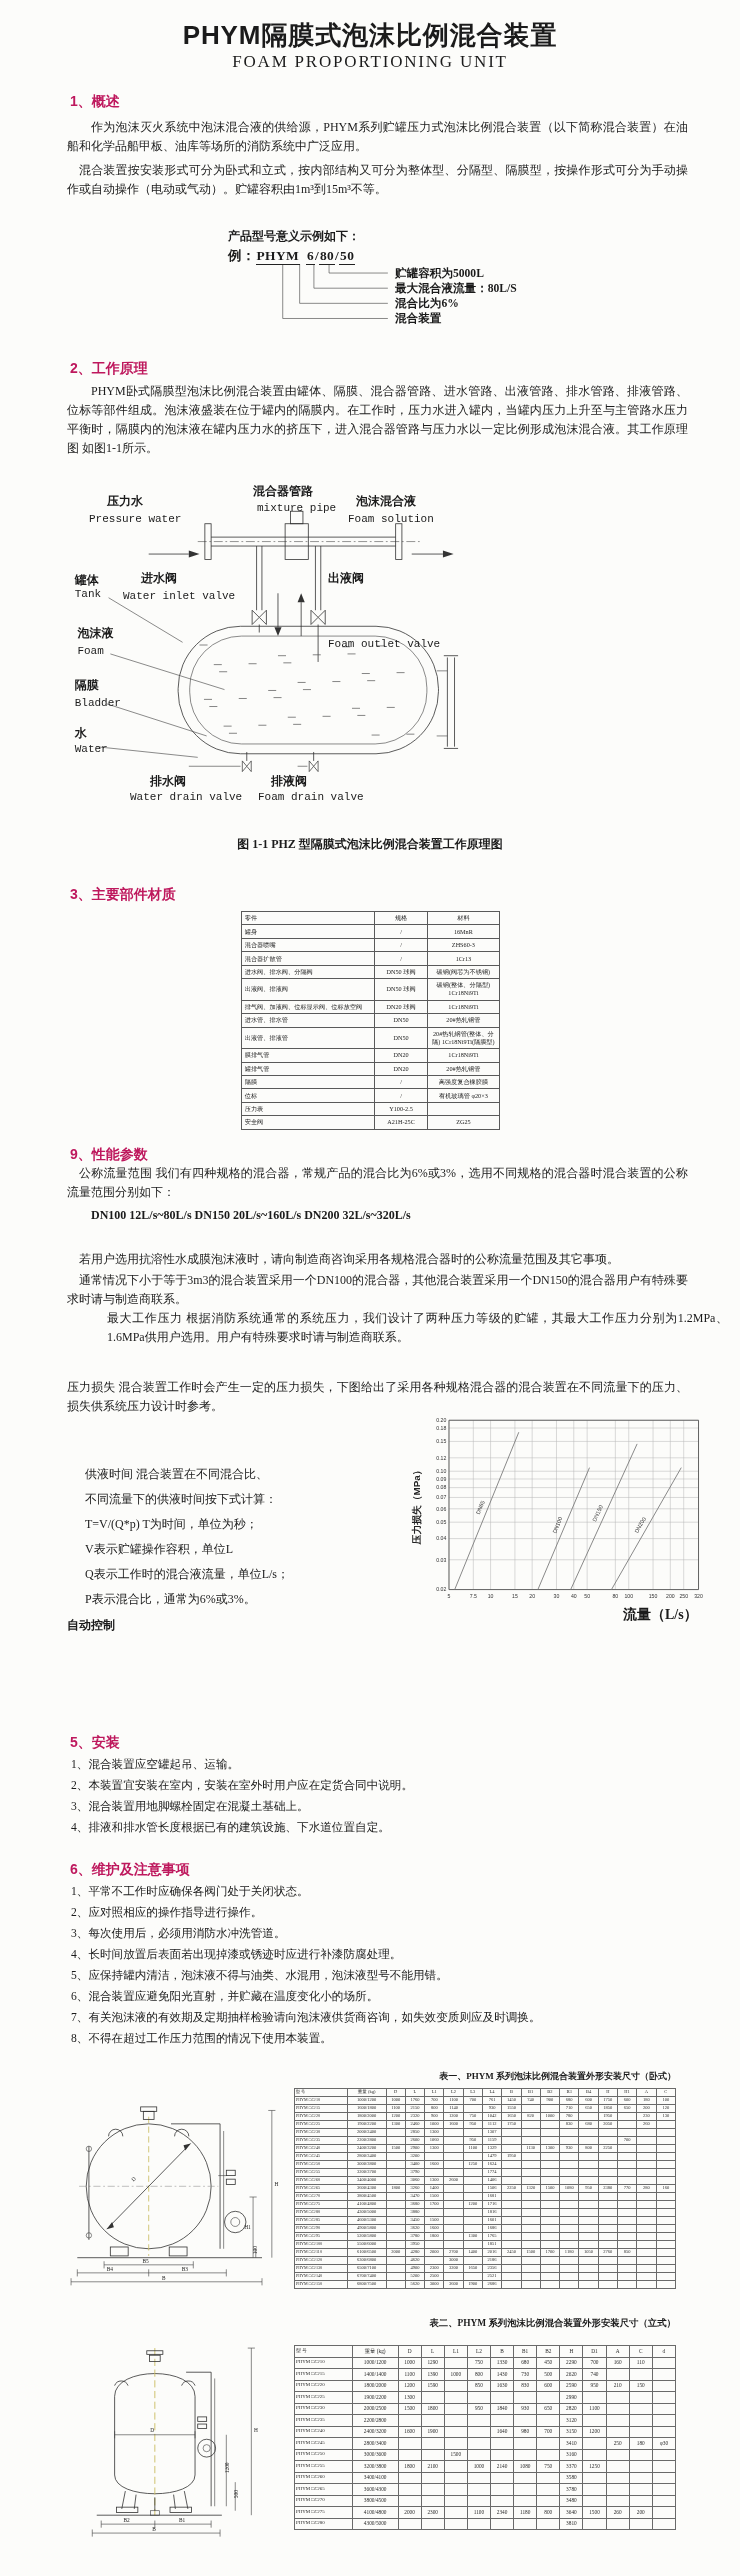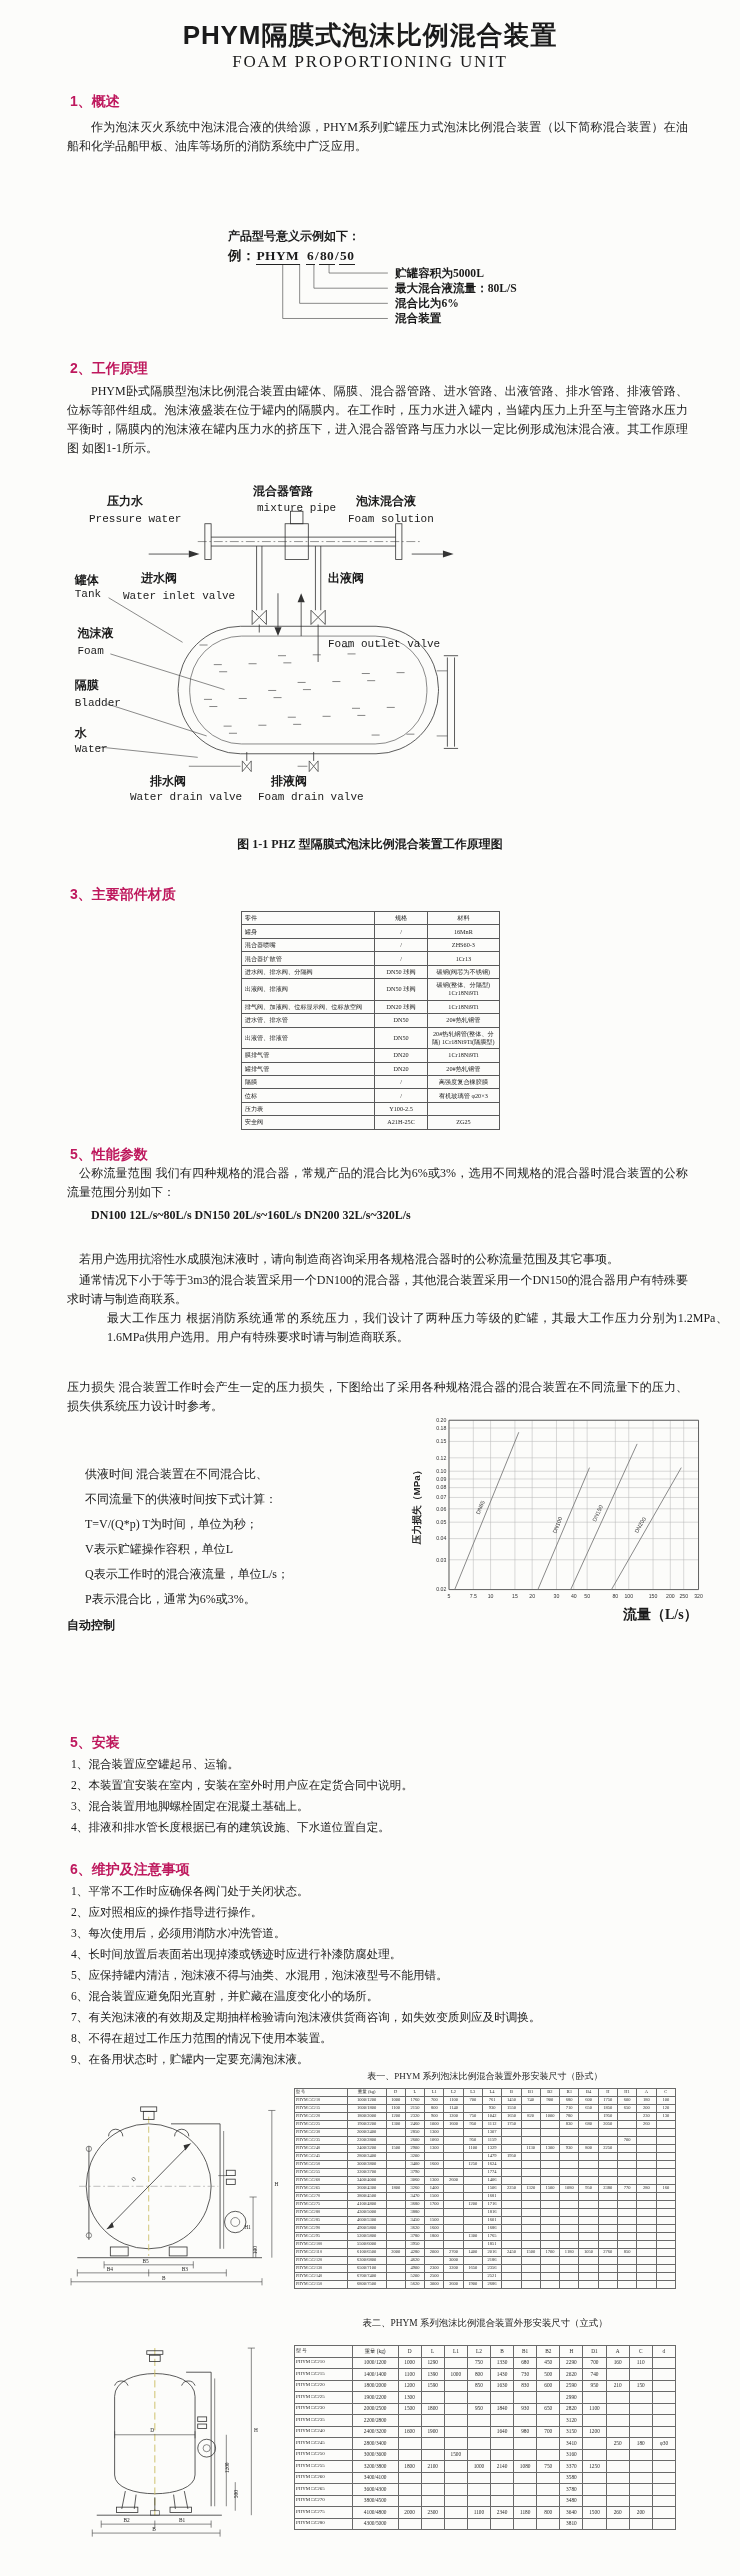--- a/index.html
+++ b/index.html
@@ -29,38 +29,39 @@
   .tiny th,.tiny td{border:0.7px solid #6a6a6a;text-align:center;padding:0 0.9px;overflow:hidden;
       font-family:"Liberation Serif",serif;color:#2a2a2a;font-weight:400;white-space:nowrap;}
   .t1{width:382px;}
   .t1 th,.t1 td{font-size:4.5px;height:7px;line-height:1;}
   .t1 th:first-child,.t1 td:first-child{width:50px;font-size:4.1px;text-align:left;}
   .t1 th:nth-child(2),.t1 td:nth-child(2){width:36px;}
   .t2{width:382px;}
   .t2 th,.t2 td{font-size:5.3px;height:10.5px;line-height:1;}
   .t2 th:first-child,.t2 td:first-child{width:55px;font-size:4.9px;text-align:left;}
   .t2 th:nth-child(2),.t2 td:nth-child(2){width:43px;}
-  .tabcap{font-size:9.4px;font-weight:400;text-align:center;width:382px;}
+  .tabcap{font-size:9.4px;font-weight:700;text-align:right;width:382px;}
   .supply .li{font-size:12px;line-height:25px;white-space:nowrap;}
   .ol .li{font-size:11.6px;line-height:21px;white-space:nowrap;}
   svg{display:block;}
   .sline{stroke:#333;stroke-width:0.9;fill:none;}
   .thin{stroke:#444;stroke-width:0.7;fill:none;}
   .dimtxt{font-size:6px;fill:#222;font-family:"Liberation Serif",serif;}
 </style>
 </head>
 <body>
 
 <div id="page">
 
   <div class="abs subtitle" style="top:52px;left:0;">FOAM PROPORTIONING UNIT</div>
   <div class="abs title" style="top:18px;left:0;">PHYM隔膜式泡沫比例混合装置</div>
 
   <div class="abs heading" style="top:93px;left:70px;">1、概述</div>
   <div class="abs p ind2" style="top:118px;left:67px;">作为泡沫灭火系统中泡沫混合液的供给源，PHYM系列贮罐压力式泡沫比例混合装置（以下简称混合装置）在油船和化学品船甲板、油库等场所的消防系统中广泛应用。</div>
+  <div class="abs p ind1" style="top:161px;left:67px;">混合装置按安装形式可分为卧式和立式，按内部结构又可分为整体型、分隔型、隔膜型，按操作形式可分为手动操作或自动操作（电动或气动）。贮罐容积由1m³到15m³不等。</div>
 
   <div class="abs" style="top:223px;left:125px;width:499px;height:109px;">
     <svg class="abs" style="top:0;left:0;" width="499" height="109" viewBox="0 0 560 122">
       <line x1="177" y1="46" x2="177" y2="107" class="thin"></line>
         <line x1="177" y1="107" x2="295" y2="107" class="thin"></line>
       <line x1="196" y1="46" x2="196" y2="90" class="thin"></line>
         <line x1="196" y1="90" x2="295" y2="90" class="thin"></line>
       <line x1="212" y1="46" x2="212" y2="73" class="thin"></line>
         <line x1="212" y1="73" x2="295" y2="73" class="thin"></line>
       <line x1="229" y1="46" x2="229" y2="56" class="thin"></line>
@@ -269,21 +270,21 @@
           <td></td>
         </tr>
         <tr>
           <td>安全阀</td>
           <td>A21H-25C</td>
           <td>ZG25</td>
         </tr>
       </tbody>
     </table>
 
-  <div class="abs heading" style="top:1146px;left:70px;">5、性能参数</div>
+  <div class="abs heading" style="top:1146px;left:70px;">9、性能参数</div>
   <div class="abs p ind1" style="top:1164px;left:67px;">公称流量范围  我们有四种规格的混合器，常规产品的混合比为6%或3%，选用不同规格的混合器时混合装置的公称流量范围分别如下：</div>
   <div class="abs p ind2 bold" style="top:1206px;left:67px;">DN100  12L/s~80L/s    DN150  20L/s~160L/s    DN200  32L/s~320L/s</div>
   <div class="abs p ind1" style="top:1250px;left:67px;">若用户选用抗溶性水成膜泡沫液时，请向制造商咨询采用各规格混合器时的公称流量范围及其它事项。</div>
   <div class="abs p ind1" style="top:1271px;left:67px;">通常情况下小于等于3m3的混合装置采用一个DN100的混合器，其他混合装置采用一个DN150的混合器用户有特殊要求时请与制造商联系。</div>
   <div class="abs p" style="top:1309px;left:67px;margin-left:40px;">最大工作压力  根据消防系统通常的系统压力，我们设计了两种压力等级的贮罐，其最大工作压力分别为1.2MPa、1.6MPa供用户选用。用户有特殊要求时请与制造商联系。</div>
   <div class="abs p" style="top:1378px;left:67px;">压力损失  混合装置工作时会产生一定的压力损失，下图给出了采用各种规格混合器的混合装置在不同流量下的压力、损失供系统压力设计时参考。</div>
 
   <div class="abs" style="top:1413px;left:408px;width:303px;height:218px;">
     <svg id="chart-svg" width="303" height="207" viewBox="0 0 340 232">
       <text transform="rotate(-90 14 103)" x="14" y="103" text-anchor="middle" style="font-size:11px;font-weight:700;fill:#222;font-family:'Liberation Sans',sans-serif;">压力损失（MPa）</text>
@@ -379,21 +380,20 @@
   <div class="abs heading" style="top:1861px;left:70px;">6、维护及注意事项</div>
   <div class="abs ol" style="top:1881px;left:71px;">
       <div class="li">1、平常不工作时应确保各阀门处于关闭状态。</div>
       <div class="li">2、应对照相应的操作指导进行操作。</div>
       <div class="li">3、每次使用后，必须用消防水冲洗管道。</div>
       <div class="li">4、长时间放置后表面若出现掉漆或锈迹时应进行补漆防腐处理。</div>
       <div class="li">5、应保持罐内清洁，泡沫液不得与油类、水混用，泡沫液型号不能用错。</div>
       <div class="li">6、混合装置应避免阳光直射，并贮藏在温度变化小的场所。</div>
       <div class="li">7、有关泡沫液的有效期及定期抽样检验请向泡沫液供货商咨询，如失效变质则应及时调换。</div>
       <div class="li">8、不得在超过工作压力范围的情况下使用本装置。</div>
-      <div class="li">9、在备用状态时，贮罐内一定要充满泡沫液。</div>
     </div>
 
   <div class="abs tabcap" style="top:2070px;left:294px;font-size:9px;">表一、PHYM 系列泡沫比例混合装置外形安装尺寸（卧式）</div>
   <table class="abs tiny t1" style="top:2088px;left:294px;">
       <thead>
         <tr>
           <th>型  号</th>
           <th>重量 (kg)</th>
           <th>D</th>
           <th>L</th>

